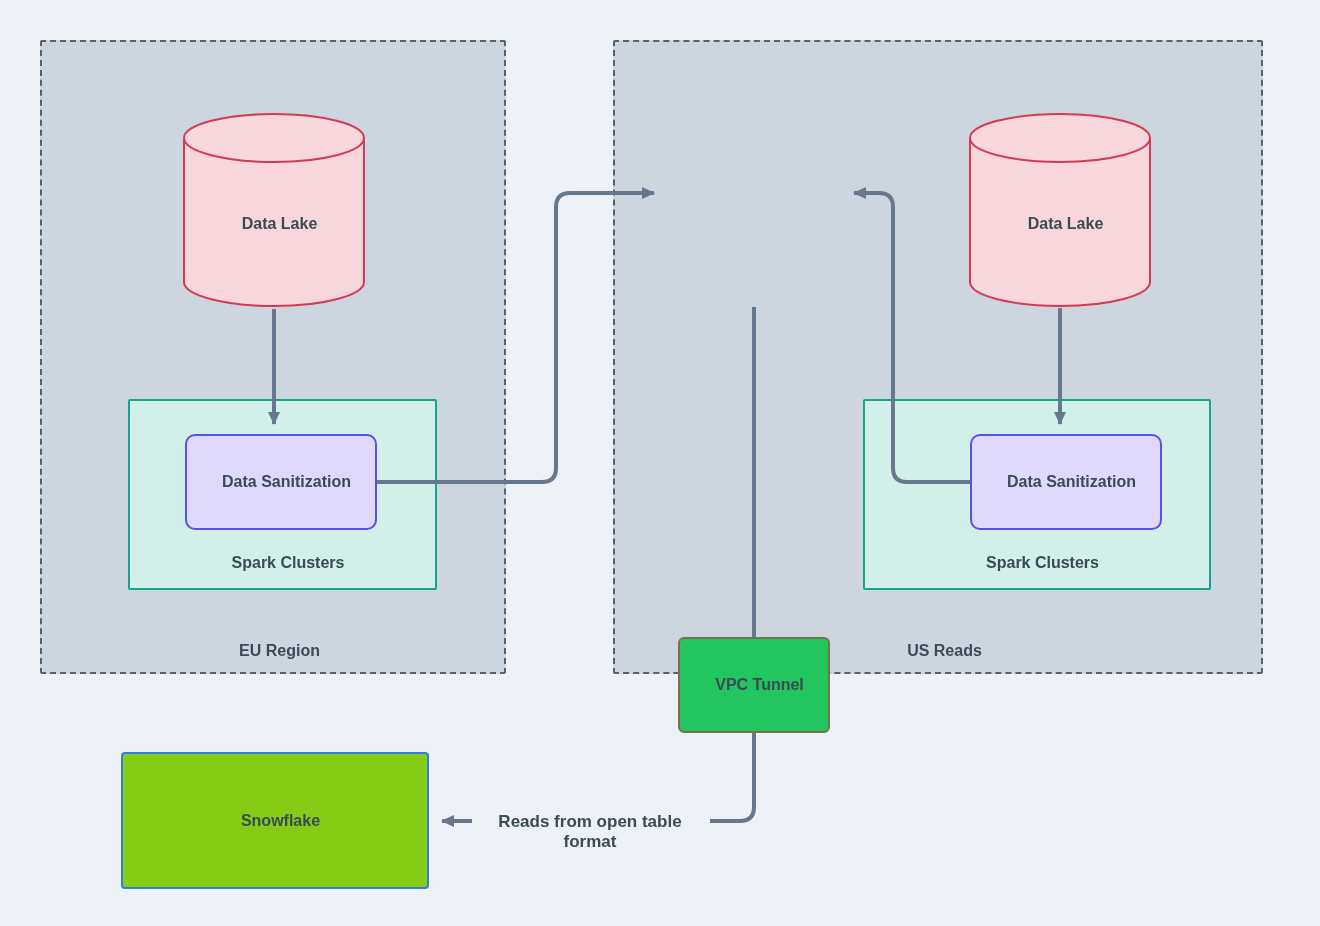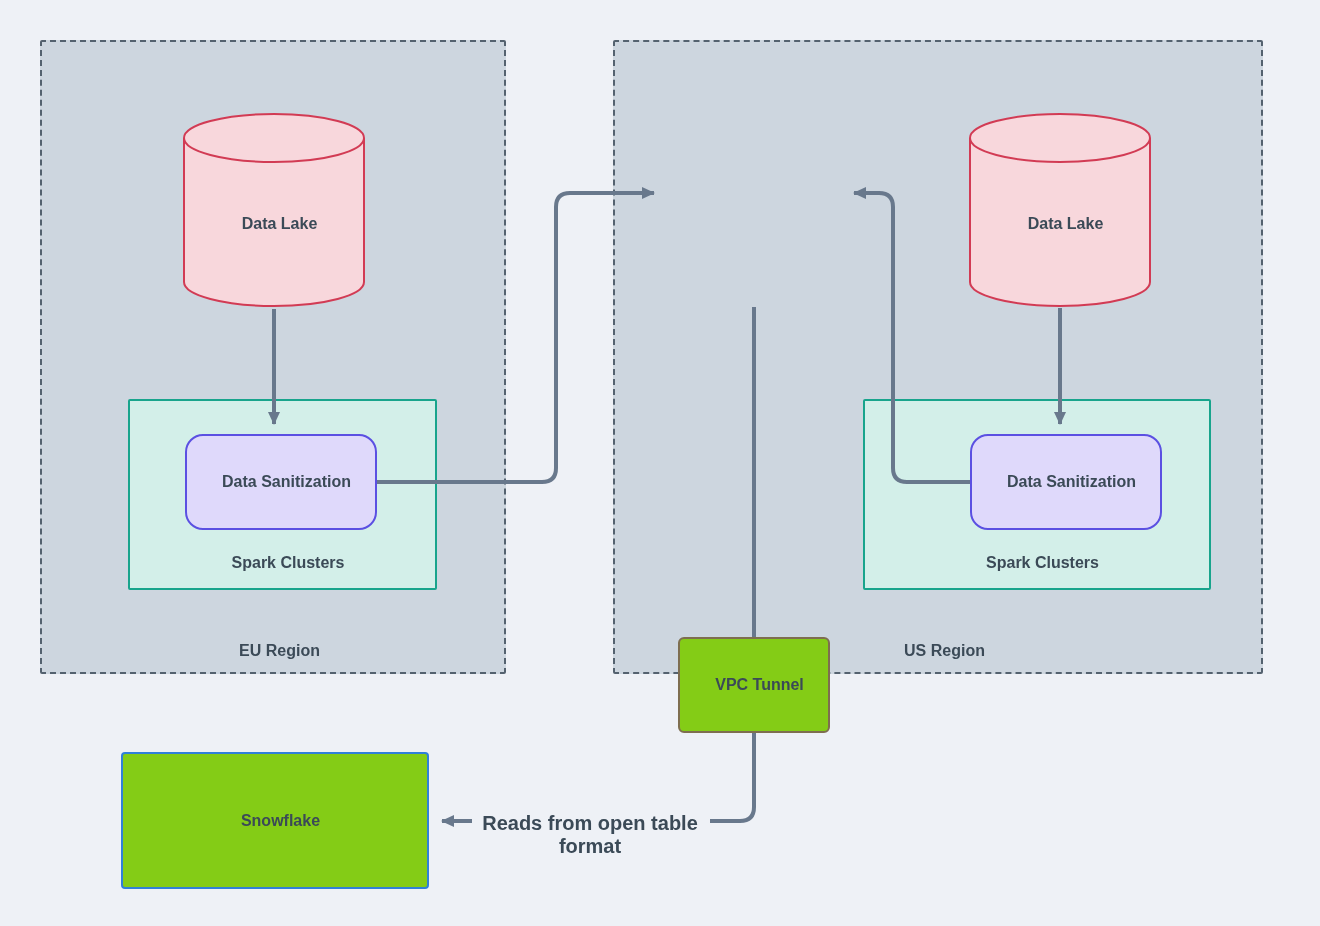--- a/index.html
+++ b/index.html
@@ -56,33 +56,33 @@
   }
   .spark-box-eu { left: 128px; top: 399px; }
   .spark-box-us { left: 863px; top: 399px; width: 348px; }
   .spark-box .node-label { bottom: 16px; margin-top: 24px; }
 
   .sanitization-box {
     position: absolute;
     width: 192px; height: 96px;
     background: #dfd9fb;
     border: 2px solid #5b50e2;
-    border-radius: 18px;
+    border-radius: 10px;
     z-index: 20;
     display: flex; align-items: center; justify-content: center;
   }
   .sanitization-box .node-label { position: static; }
   .sanitization-eu { left: 185px; top: 434px; }
   .sanitization-us { left: 970px; top: 434px; }
 
   .vpc-box {
     position: absolute;
     left: 678px; top: 637px;
     width: 152px; height: 96px;
-    background: #84cc16;
+    background: #22c55e;
     border: 2px solid #7e6e50;
     border-radius: 6px;
     z-index: 40;
     display: flex; align-items: center; justify-content: center;
   }
   .vpc-box .node-label { position: static; }
 
   .snowflake-box {
     position: absolute;
     left: 121px; top: 752px;
@@ -93,35 +93,35 @@
     z-index: 20;
     display: flex; align-items: center; justify-content: center;
   }
   .snowflake-box .node-label { position: static; }
 
   .edge-label {
     position: absolute;
     left: 472px; top: 812px;
     width: 236px;
     text-align: center;
-    font-size: 20px; font-weight: 600;
+    font-size: 17px; font-weight: 600;
     color: #3b4a57;
     z-index: 35;
   }
 </style>
 </head>
 <body>
 
 <div class="canvas">
 
   <div class="region region-eu">
     <div class="region-label">EU Region</div>
   </div>
   <div class="region region-us">
-    <div class="region-label">US Region</div>
+    <div class="region-label">US Reads</div>
   </div>
 
   <div class="spark-box spark-box-eu">
     <div class="node-label">Spark Clusters</div>
   </div>
   <div class="spark-box spark-box-us">
     <div class="node-label">Spark Clusters</div>
   </div>
 
   <div class="cylinder" style="left:183px; top:113px;">

